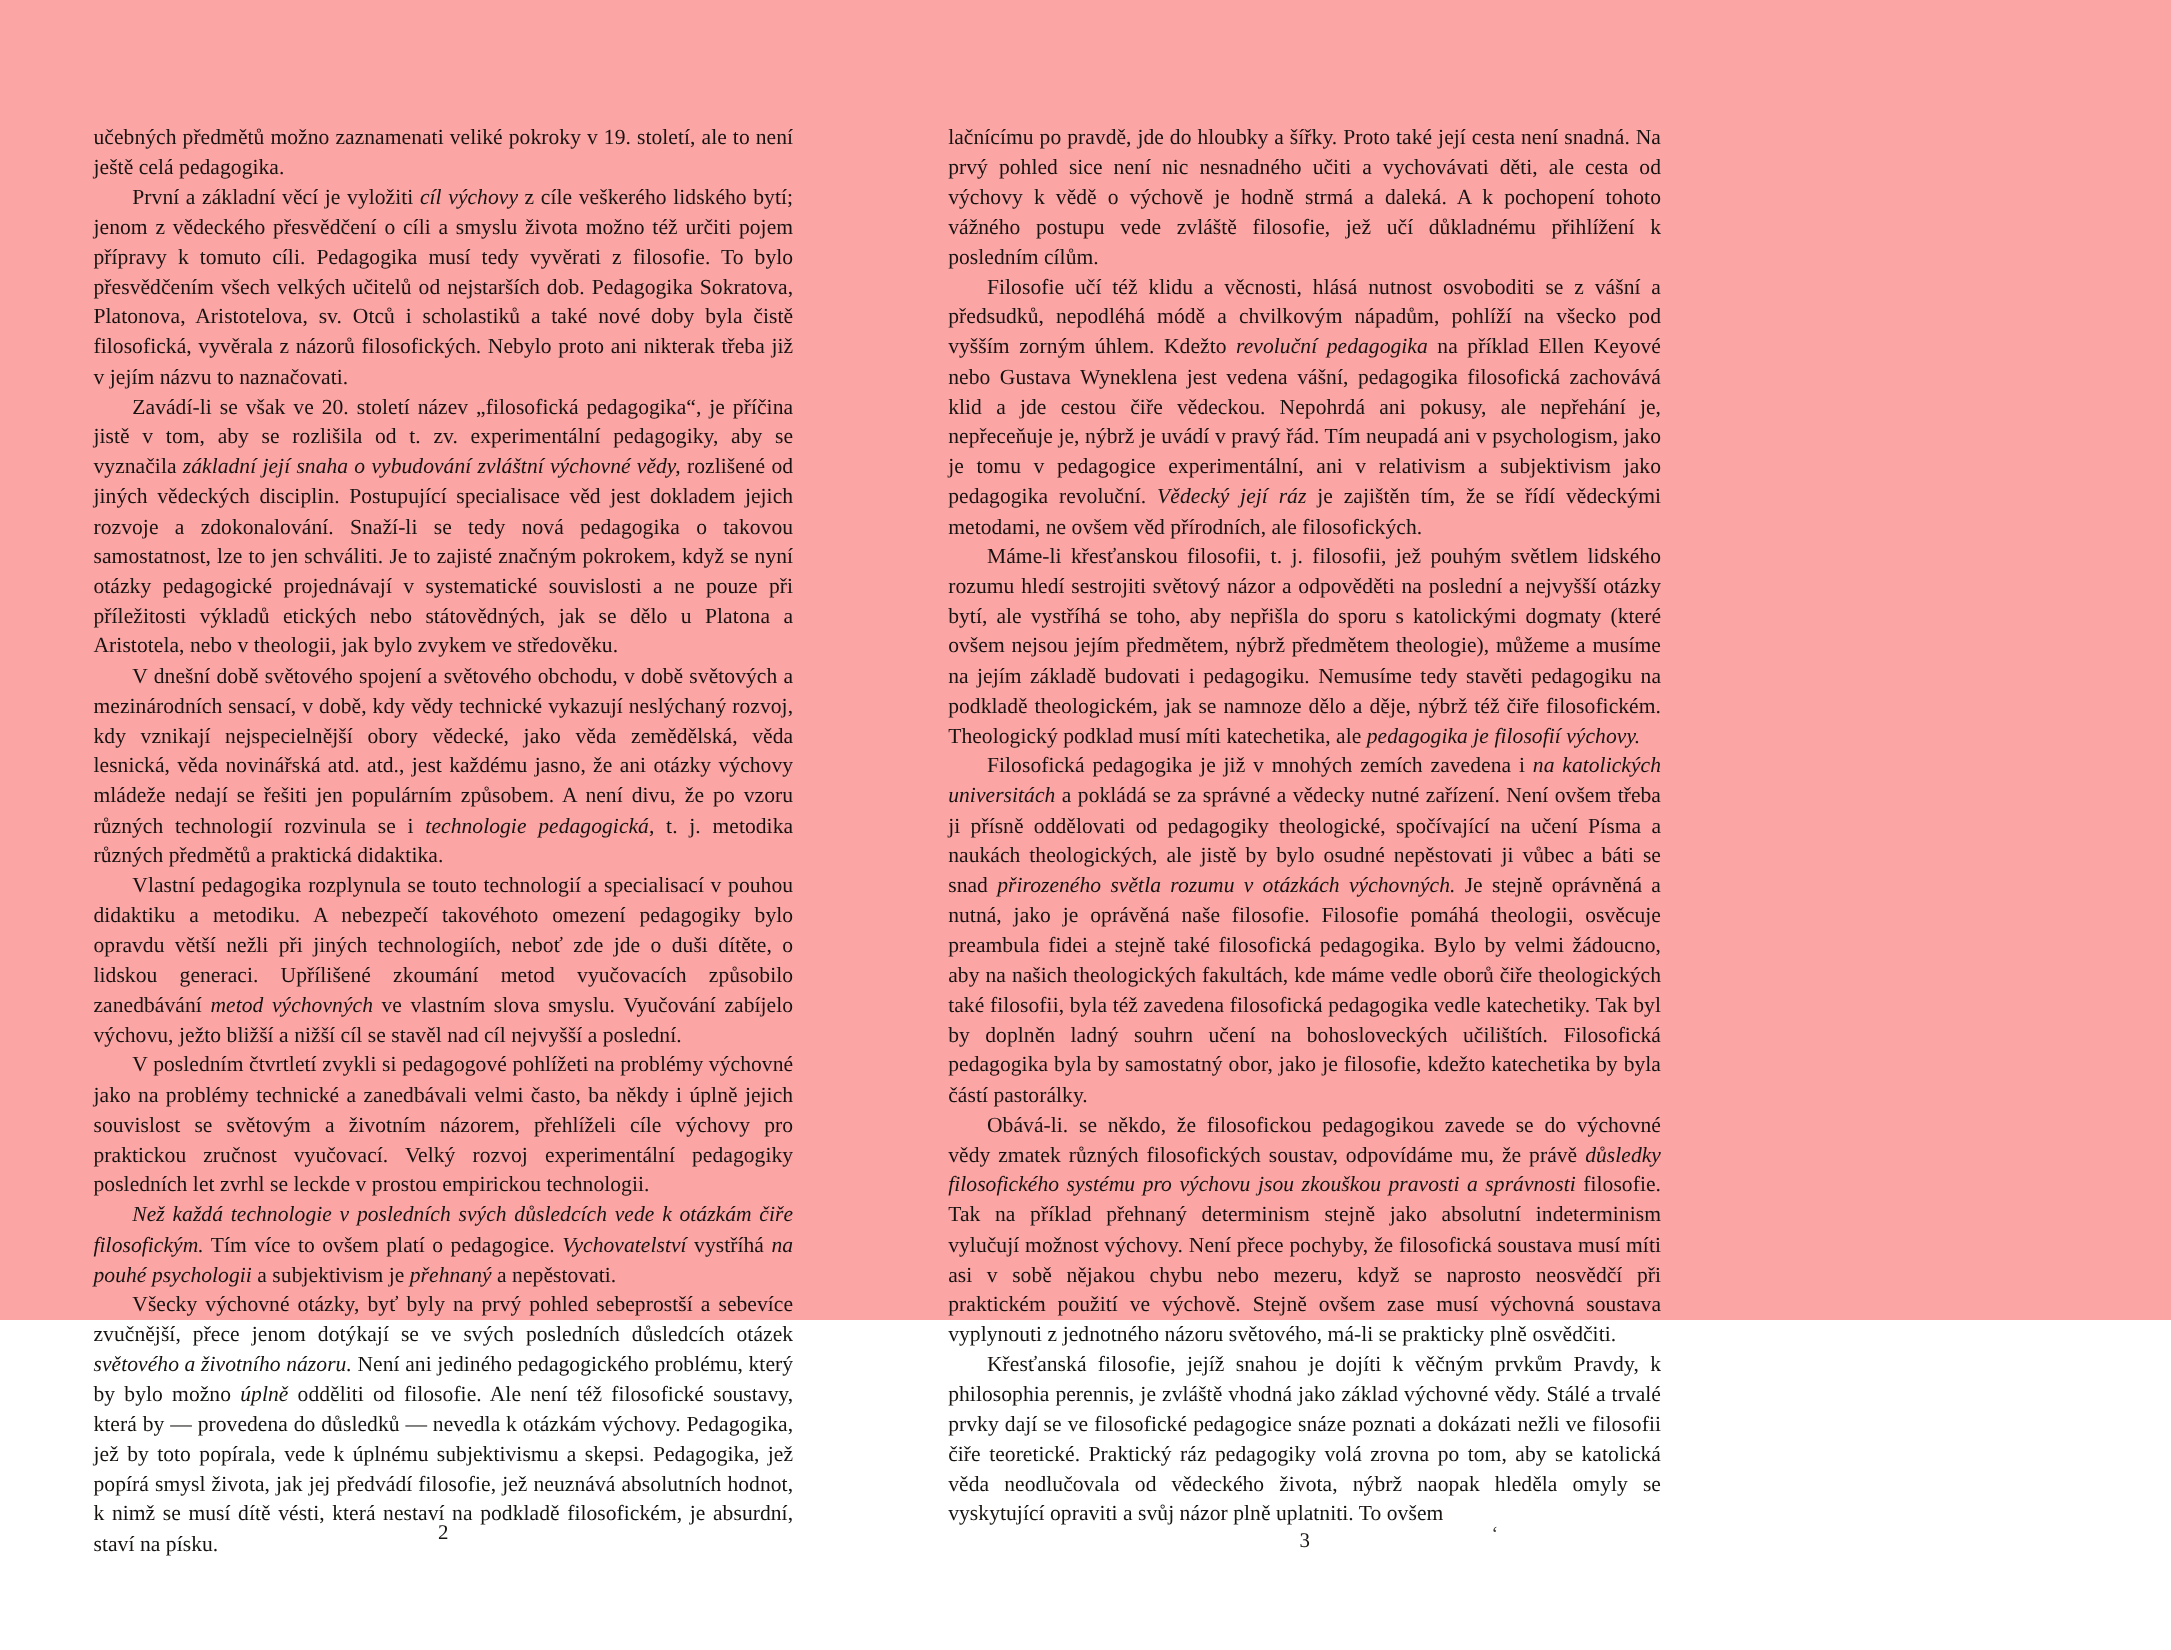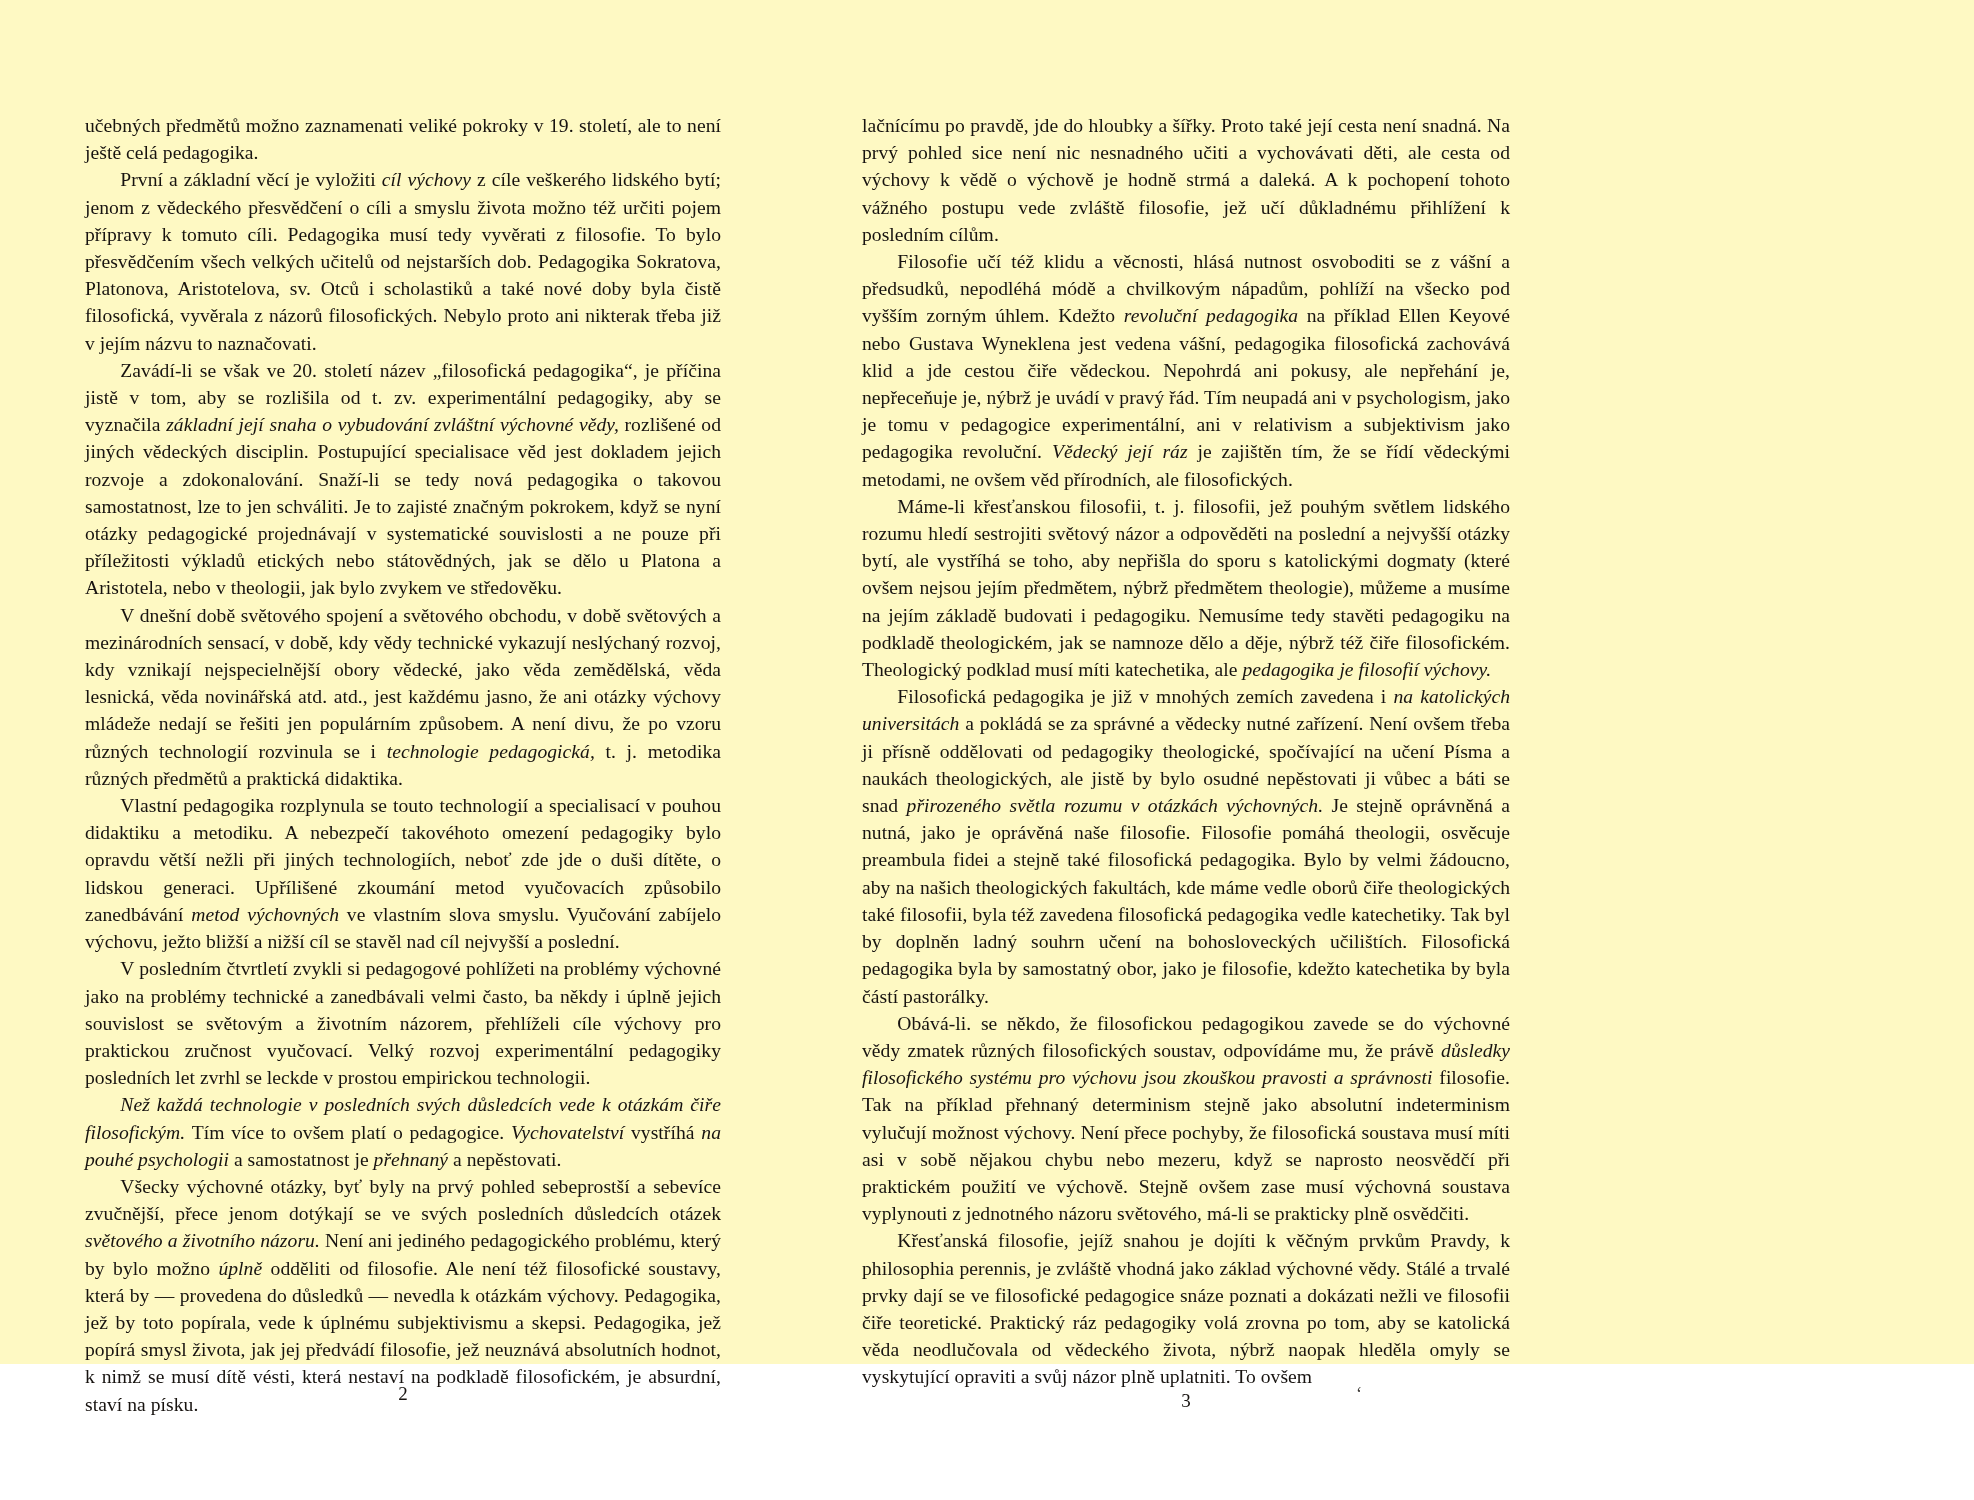--- a/index.html
+++ b/index.html
@@ -10,22 +10,22 @@
   body {
     width: 1974px;
     height: 1500px;
     overflow: hidden;
     font-family: "Liberation Serif", "DejaVu Serif", serif;
     color: #171310;
   }
   .spread {
     position: relative;
     width: 1974px;
-    height: 1364px;
-    background: #fef9c3;
+    height: 1200px;
+    background: #fca5a5;
   }
   .page-column {
     position: absolute;
     top: 112px;
   }
   .page-column.left {
     left: 85px;
     width: 636px;
   }
   .page-column.right {
@@ -69,21 +69,21 @@
 
 <div class="spread">
 
   <div class="page-column left">
       <p class="para"><span>učebných předmětů možno zaznamenati veliké pokroky v 19. století, ale to není ještě celá pedagogika.</span></p>
       <p class="para indent"><span>První a základní věcí je vyložiti </span><span class="it">cíl výchovy</span><span> z cíle veškerého lidského bytí; jenom z vědeckého přesvědčení o cíli a smyslu života možno též určiti pojem přípravy k tomuto cíli. Pedagogika musí tedy vyvěrati z filosofie. To bylo přesvědčením všech velkých učitelů od nejstarších dob. Pedagogika Sokratova, Platonova, Aristotelova, sv. Otců i scholastiků a také nové doby byla čistě filosofická, vyvěrala z názorů filosofických. Nebylo proto ani nikterak třeba již v jejím názvu to naznačovati.</span></p>
       <p class="para indent"><span>Zavádí-li se však ve 20. století název „filosofická pedagogika“, je příčina jistě v tom, aby se rozlišila od t. zv. experimentální pedagogiky, aby se vyznačila </span><span class="it">základní její snaha o vybudování zvláštní výchovné vědy,</span><span> rozlišené od jiných vědeckých disciplin. Postupující specialisace věd jest dokladem jejich rozvoje a zdokonalování. Snaží-li se tedy nová pedagogika o takovou samostatnost, lze to jen schváliti. Je to zajisté značným pokrokem, když se nyní otázky pedagogické projednávají v systematické souvislosti a ne pouze při příležitosti výkladů etických nebo státovědných, jak se dělo u Platona a Aristotela, nebo v theologii, jak bylo zvykem ve středověku.</span></p>
       <p class="para indent"><span>V dnešní době světového spojení a světového obchodu, v době světových a mezinárodních sensací, v době, kdy vědy technické vykazují neslýchaný rozvoj, kdy vznikají nejspecielnější obory vědecké, jako věda zemědělská, věda lesnická, věda novinářská atd. atd., jest každému jasno, že ani otázky výchovy mládeže nedají se řešiti jen populárním způsobem. A není divu, že po vzoru různých technologií rozvinula se i </span><span class="it">technologie pedagogická,</span><span> t. j. metodika různých předmětů a praktická didaktika.</span></p>
       <p class="para indent"><span>Vlastní pedagogika rozplynula se touto technologií a specialisací v pouhou didaktiku a metodiku. A nebezpečí takovéhoto omezení pedagogiky bylo opravdu větší nežli při jiných technologiích, neboť zde jde o duši dítěte, o lidskou generaci. Upřílišené zkoumání metod vyučovacích způsobilo zanedbávání </span><span class="it">metod výchovných</span><span> ve vlastním slova smyslu. Vyučování zabíjelo výchovu, ježto bližší a nižší cíl se stavěl nad cíl nejvyšší a poslední.</span></p>
       <p class="para indent"><span>V posledním čtvrtletí zvykli si pedagogové pohlížeti na problémy výchovné jako na problémy technické a zanedbávali velmi často, ba někdy i úplně jejich souvislost se světovým a životním názorem, přehlíželi cíle výchovy pro praktickou zručnost vyučovací. Velký rozvoj experimentální pedagogiky posledních let zvrhl se leckde v prostou empirickou technologii.</span></p>
-      <p class="para indent"><span class="it">Než každá technologie v posledních svých důsledcích vede k otázkám čiře filosofickým.</span><span> Tím více to ovšem platí o pedagogice. </span><span class="it">Vychovatelství</span><span> vystříhá </span><span class="it">na pouhé psychologii</span><span> a samostatnost je </span><span class="it">přehnaný</span><span> a nepěstovati.</span></p>
+      <p class="para indent"><span class="it">Než každá technologie v posledních svých důsledcích vede k otázkám čiře filosofickým.</span><span> Tím více to ovšem platí o pedagogice. </span><span class="it">Vychovatelství</span><span> vystříhá </span><span class="it">na pouhé psychologii</span><span> a subjektivism je </span><span class="it">přehnaný</span><span> a nepěstovati.</span></p>
       <p class="para indent"><span>Všecky výchovné otázky, byť byly na prvý pohled sebeprostší a sebevíce zvučnější, přece jenom dotýkají se ve svých posledních důsledcích otázek </span><span class="it">světového a životního názoru.</span><span> Není ani jediného pedagogického problému, který by bylo možno </span><span class="it">úplně</span><span> odděliti od filosofie. Ale není též filosofické soustavy, která by — provedena do důsledků — nevedla k otázkám výchovy. Pedagogika, jež by toto popírala, vede k úplnému subjektivismu a skepsi. Pedagogika, jež popírá smysl života, jak jej předvádí filosofie, jež neuznává absolutních hodnot, k nimž se musí dítě vésti, která nestaví na podkladě filosofickém, je absurdní, staví na písku.</span></p>
     </div>
 
   <div class="page-column right">
       <p class="para"><span>lačnícímu po pravdě, jde do hloubky a šířky. Proto také její cesta není snadná. Na prvý pohled sice není nic nesnadného učiti a vychovávati děti, ale cesta od výchovy k vědě o výchově je hodně strmá a daleká. A k pochopení tohoto vážného postupu vede zvláště filosofie, jež učí důkladnému přihlížení k posledním cílům.</span></p>
       <p class="para indent"><span>Filosofie učí též klidu a věcnosti, hlásá nutnost osvoboditi se z vášní a předsudků, nepodléhá módě a chvilkovým nápadům, pohlíží na všecko pod vyšším zorným úhlem. Kdežto </span><span class="it">revoluční pedagogika</span><span> na příklad Ellen Keyové nebo Gustava Wyneklena jest vedena vášní, pedagogika filosofická zachovává klid a jde cestou čiře vědeckou. Nepohrdá ani pokusy, ale nepřehání je, nepřeceňuje je, nýbrž je uvádí v pravý řád. Tím neupadá ani v psychologism, jako je tomu v pedagogice experimentální, ani v relativism a subjektivism jako pedagogika revoluční. </span><span class="it">Vědecký její ráz</span><span> je zajištěn tím, že se řídí vědeckými metodami, ne ovšem věd přírodních, ale filosofických.</span></p>
       <p class="para indent"><span>Máme-li křesťanskou filosofii, t. j. filosofii, jež pouhým světlem lidského rozumu hledí sestrojiti světový názor a odpověděti na poslední a nejvyšší otázky bytí, ale vystříhá se toho, aby nepřišla do sporu s katolickými dogmaty (které ovšem nejsou jejím předmětem, nýbrž předmětem theologie), můžeme a musíme na jejím základě budovati i pedagogiku. Nemusíme tedy stavěti pedagogiku na podkladě theologickém, jak se namnoze dělo a děje, nýbrž též čiře filosofickém. Theologický podklad musí míti katechetika, ale </span><span class="it">pedagogika je filosofií výchovy.</span></p>
       <p class="para indent"><span>Filosofická pedagogika je již v mnohých zemích zavedena i </span><span class="it">na katolických universitách</span><span> a pokládá se za správné a vědecky nutné zařízení. Není ovšem třeba ji přísně oddělovati od pedagogiky theologické, spočívající na učení Písma a naukách theologických, ale jistě by bylo osudné nepěstovati ji vůbec a báti se snad </span><span class="it">přirozeného světla rozumu v otázkách výchovných.</span><span> Je stejně oprávněná a nutná, jako je oprávěná naše filosofie. Filosofie pomáhá theologii, osvěcuje preambula fidei a stejně také filosofická pedagogika. Bylo by velmi žádoucno, aby na našich theologických fakultách, kde máme vedle oborů čiře theologických také filosofii, byla též zavedena filosofická pedagogika vedle katechetiky. Tak byl by doplněn ladný souhrn učení na bohosloveckých učilištích. Filosofická pedagogika byla by samostatný obor, jako je filosofie, kdežto katechetika by byla částí pastorálky.</span></p>
       <p class="para indent"><span>Obává-li. se někdo, že filosofickou pedagogikou zavede se do výchovné vědy zmatek různých filosofických soustav, odpovídáme mu, že právě </span><span class="it">důsledky filosofického systému pro výchovu jsou zkouškou pravosti a správnosti</span><span> filosofie. Tak na příklad přehnaný determinism stejně jako absolutní indeterminism vylučují možnost výchovy. Není přece pochyby, že filosofická soustava musí míti asi v sobě nějakou chybu nebo mezeru, když se naprosto neosvědčí při praktickém použití ve výchově. Stejně ovšem zase musí výchovná soustava vyplynouti z jednotného názoru světového, má-li se prakticky plně osvědčiti.</span></p>
       <p class="para indent"><span>Křesťanská filosofie, jejíž snahou je dojíti k věčným prvkům Pravdy, k philosophia perennis, je zvláště vhodná jako základ výchovné vědy. Stálé a trvalé prvky dají se ve filosofické pedagogice snáze poznati a dokázati nežli ve filosofii čiře teoretické. Praktický ráz pedagogiky volá zrovna po tom, aby se katolická věda neodlučovala od vědeckého života, nýbrž naopak hleděla omyly se vyskytující opraviti a svůj názor plně uplatniti. To ovšem</span></p>

